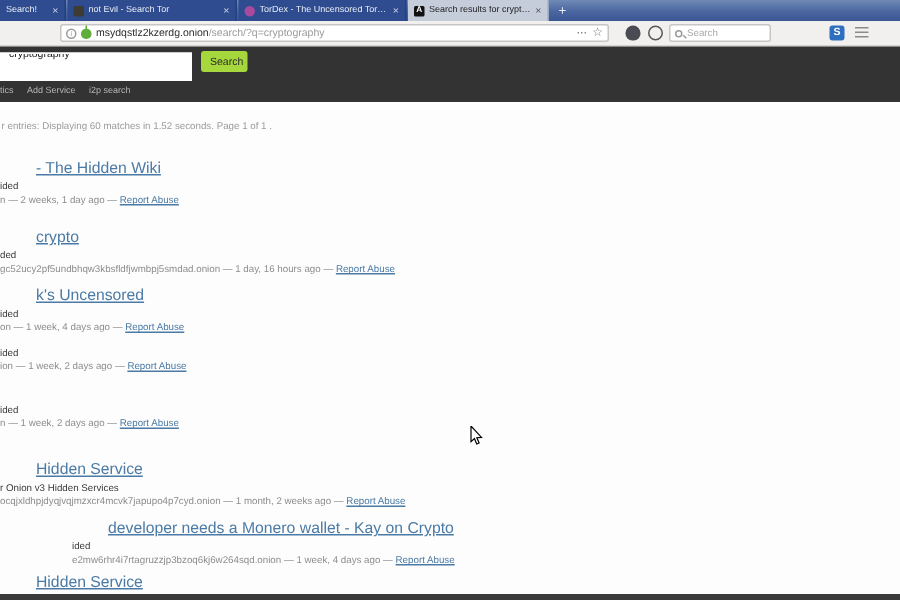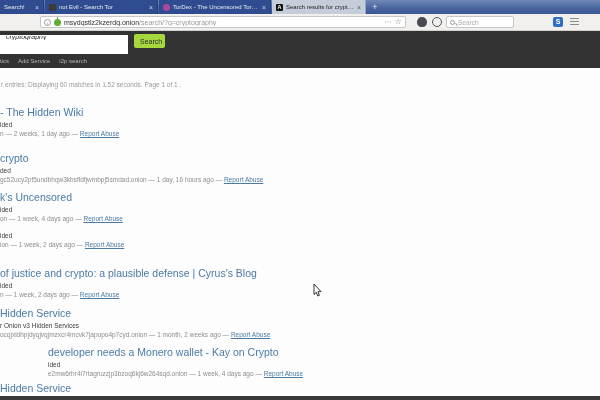--- a/index.html
+++ b/index.html
@@ -58,32 +58,32 @@
   .noscript{position:absolute;left:553px;top:3px;width:10px;height:10px;
     background:#2f6fc0;border-radius:2px;color:#fff;font-size:7px;font-weight:bold;
     line-height:10px;text-align:center;}
   .menu-icon{position:absolute;left:570px;top:4px;width:9px;height:8px;}
   .menu-icon i{display:block;height:1px;background:#8a8a8a;margin-bottom:2px;}
 
   
   .page-header{position:absolute;left:0;top:31px;width:600px;height:37px;background:#333333;}
   .q-input{position:absolute;left:0;top:4px;width:128px;height:12px;
     background:#fff;border:1px solid #fff;box-sizing:border-box;
-    font-size:7px;color:#222;padding:0 0 17px 5px;line-height:11px;font-style:italic;}
+    font-size:7px;color:#222;padding:0 0 17px 5px;line-height:11px;}
   .q-btn{position:absolute;left:134px;top:3px;width:31px;height:14px;
     background:#a6d83e;border:none;border-radius:2px;color:#2c2c2c;
     font-size:7px;line-height:14px;text-align:center;}
   .hdr-links{position:absolute;left:0;top:27px;width:400px;font-size:6px;color:#b5b5b5;}
   .hdr-links span{margin-right:9px;}
 
   
   .summary{position:absolute;left:1px;top:81px;font-size:6.5px;color:#9b9b9b;}
   .result{position:absolute;left:0;width:560px;}
-  .r-title{display:block;font-size:10.5px;color:#4a7aa5;
-    white-space:nowrap;overflow:hidden;}
+  .r-title{display:block;font-size:10.5px;color:#4a7aa5;text-decoration:underline;
+    white-space:nowrap;overflow:hidden;margin-left:24px;}
   .r-desc{margin-top:3px;font-size:6.5px;color:#3b3b3b;}
   .r-meta{margin-top:2px;font-size:6.5px;color:#8d8d8d;}
   .r-meta a{color:#4a7aa5;text-decoration:underline;}
 
   
   .bottombar{position:absolute;left:0;top:396px;width:600px;height:4px;background:#3a3a3a;}
   .cursor{position:absolute;left:313px;top:284px;width:9px;height:13px;pointer-events:none;}
 </style>
 </head>
 <body>
@@ -176,21 +176,20 @@
     <div class="result" style="top: 229px;">
 
       <div class="r-desc">ided</div>
       <div class="r-meta">
         <span class="m-text">ion — 1 week, 2 days ago —</span>
         <a class="m-report">Report Abuse</a>
       </div>
     </div>
 
     <div class="result" style="top: 267px;">
-      <a class="r-title">of justice and crypto: a plausible defense | Cyrus's Blog</a>
       <div class="r-desc">ided</div>
       <div class="r-meta">
         <span class="m-text">n — 1 week, 2 days ago —</span>
         <a class="m-report">Report Abuse</a>
       </div>
     </div>
 
     <div class="result" style="top: 307px;">
       <a class="r-title">Hidden Service</a>
       <div class="r-desc">r Onion v3 Hidden Services</div>

